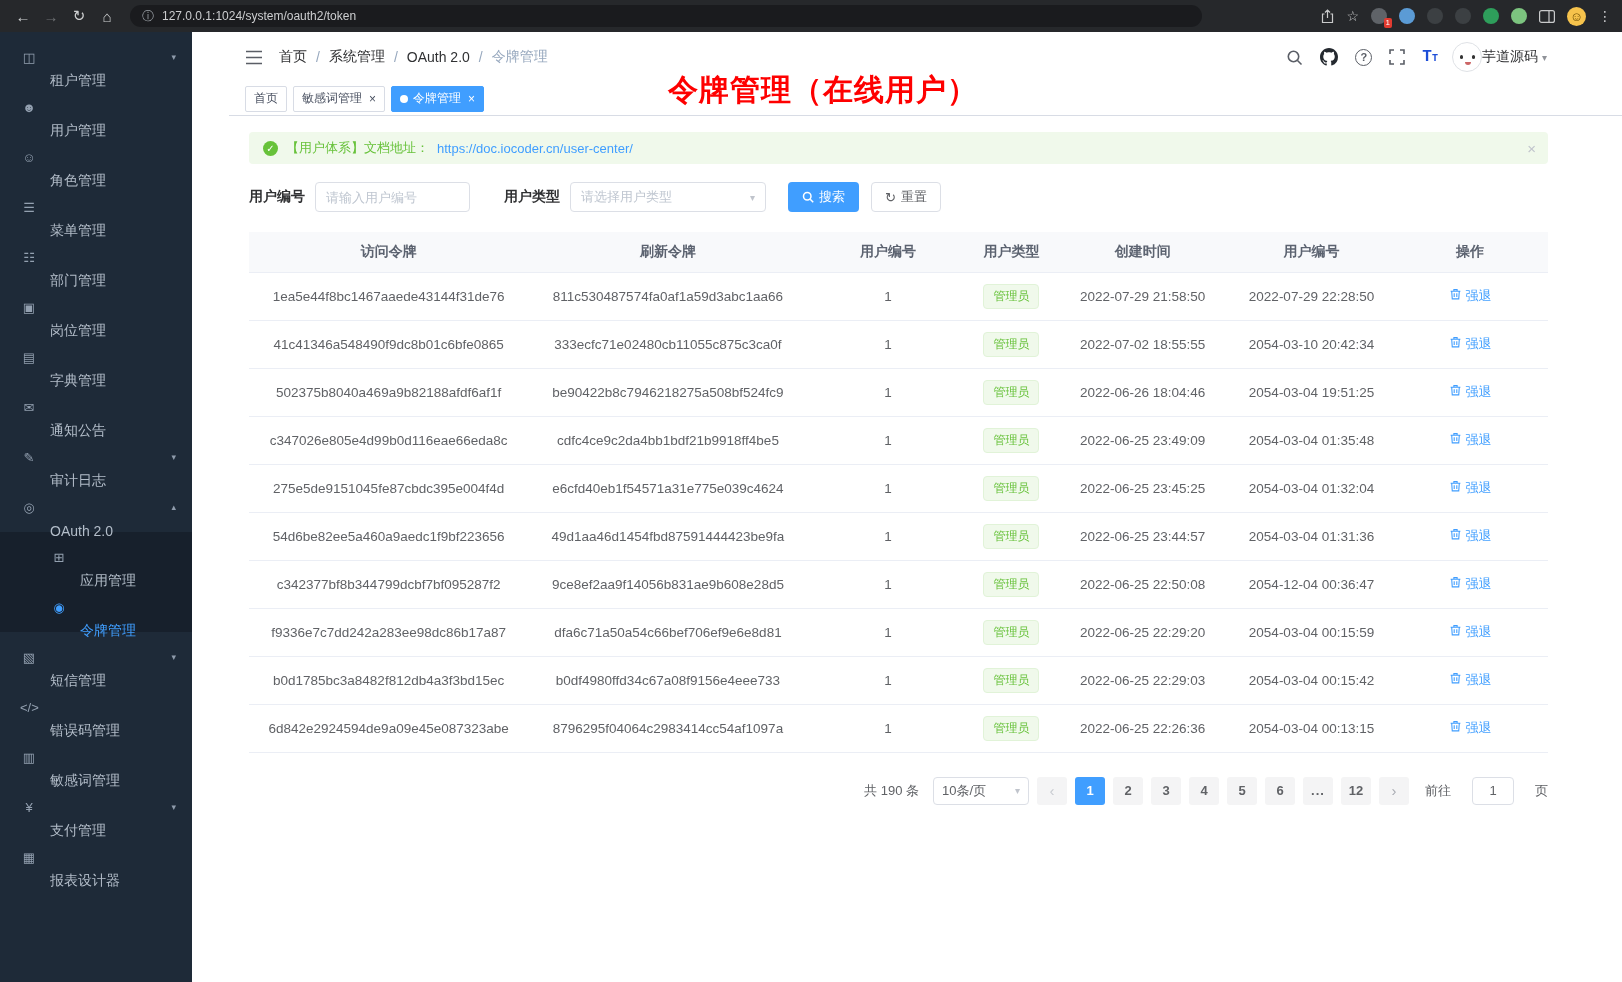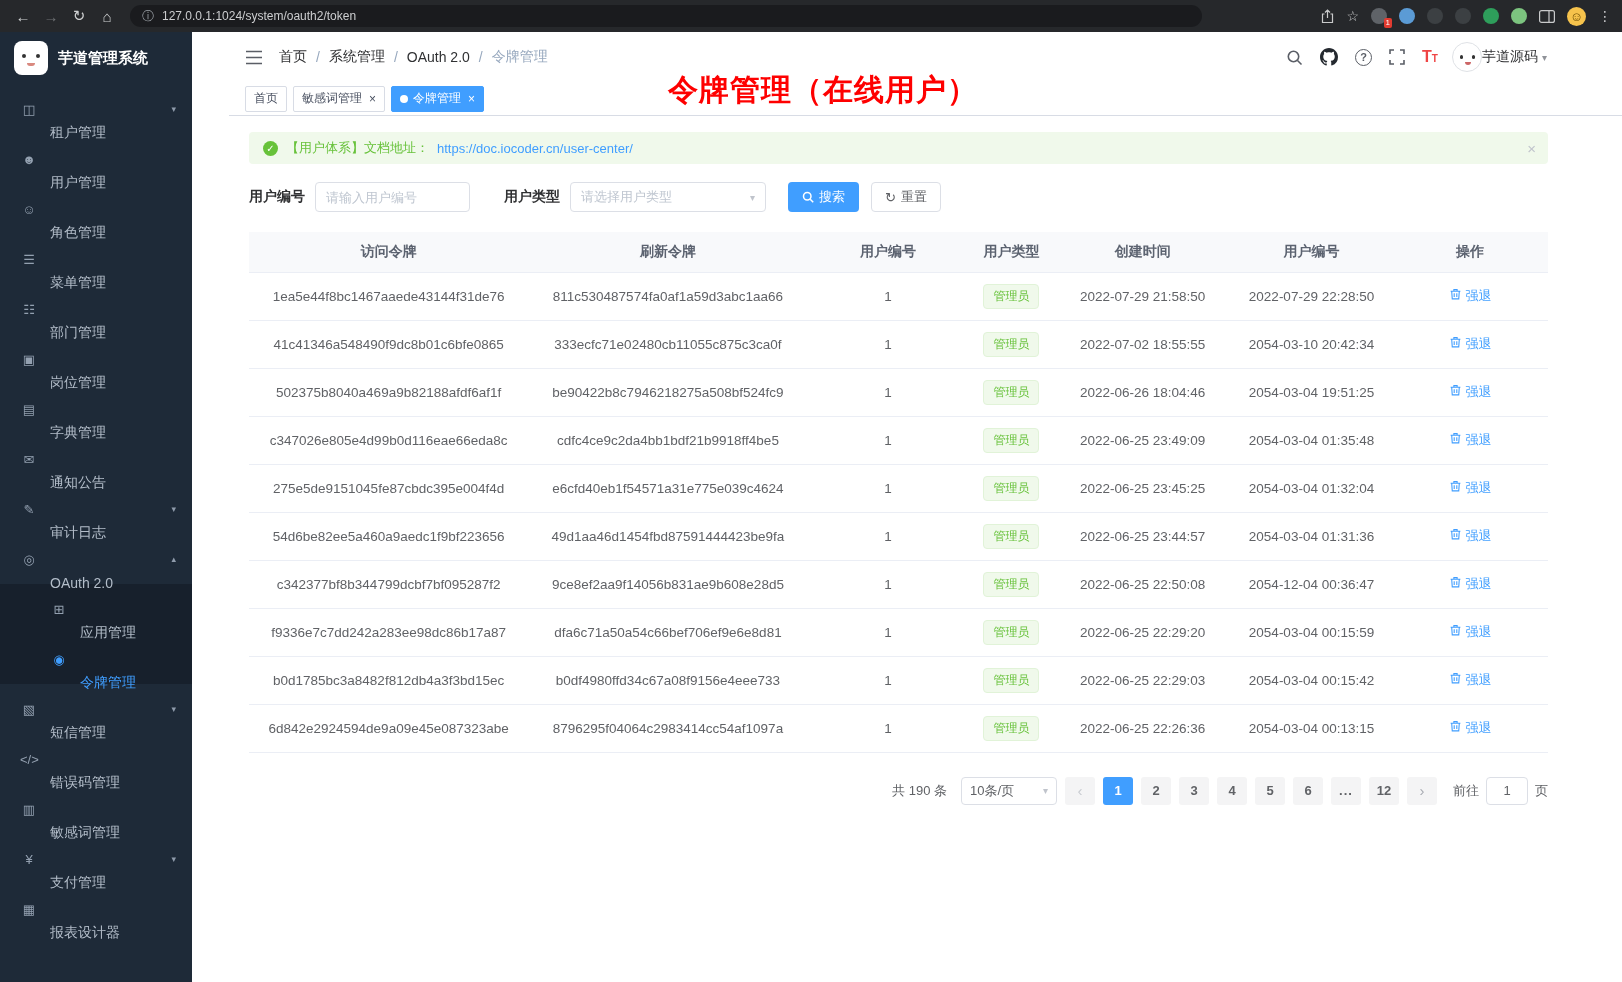--- a/index.html
+++ b/index.html
@@ -43,21 +43,21 @@
   .navbar{height:50px;display:flex;align-items:center;padding:0 75px 0 16px;background:#fff;}
   .hamburger{margin-right:16px;display:flex;cursor:pointer;}
   .breadcrumb{display:flex;align-items:center;gap:9px;font-size:14px;color:#303133;}
   .bc-item{cursor:pointer;}
   .bc-item.last{color:#97a8be;cursor:default;}
   .bc-sep{color:#97a8be;}
   .nav-right{margin-left:auto;display:flex;align-items:center;}
   .nav-icons{display:flex;align-items:center;gap:17px;margin-right:14px;}
   .nav-icon{display:flex;align-items:center;justify-content:center;color:#5a5e66;cursor:pointer;}
   .help-circle{width:17px;height:17px;border:1.5px solid #5a5e66;border-radius:50%;font-size:11px;font-weight:700;display:flex;align-items:center;justify-content:center;}
-  .fsz{font-weight:700;font-size:16px;color:#ef4444;}
+  .fsz{font-weight:700;font-size:16px;color:#1d4ed8;font-family:Liberation Mono, monospace;}
   .fsz small{font-size:10px;font-weight:700;}
   .avatar{width:30px;height:30px;border-radius:50%;background:#fff;border:1px solid #dfe2e6;position:relative;cursor:pointer;flex:none;}
   .avatar::before{content:"";position:absolute;left:7px;top:12px;width:3.5px;height:3.5px;border-radius:50%;background:#333;box-shadow:12px 0 0 #333;}
   .avatar::after{content:"";position:absolute;left:12px;top:19px;width:6px;height:2.5px;border-radius:0 0 3px 3px;background:#c66;}
   .user-name{font-size:14px;color:#303133;cursor:pointer;}
   .caret{font-size:10px;color:#909399;margin-left:4px;cursor:pointer;}
 
   
   .tags-bar{height:34px;border-bottom:1px solid #d8dce5;display:flex;align-items:center;padding:0 16px;gap:6px;background:#fff;}
   .tag-item{height:26px;display:inline-flex;align-items:center;gap:5px;border:1px solid #d8dce5;background:#fff;color:#495060;font-size:12px;padding:0 8px;cursor:pointer;border-radius:2px;}
@@ -93,21 +93,21 @@
 
   .pager{display:flex;align-items:center;justify-content:flex-end;gap:8px;margin-top:24px;font-size:13px;color:#606266;}
   .pg-total{margin-right:6px;}
   .pg-sizer{width:96px;height:28px;border:1px solid #dcdfe6;border-radius:4px;display:flex;align-items:center;justify-content:space-between;padding:0 8px;color:#606266;cursor:pointer;background:#fff;}
   .pg-list{display:flex;align-items:center;gap:8px;}
   .pg-btn{min-width:30px;height:28px;background:#f4f4f5;border-radius:3px;display:flex;align-items:center;justify-content:center;color:#606266;font-weight:600;cursor:pointer;padding:0 4px;}
   .pg-btn.arrow{color:#a8abb2;font-size:15px;font-weight:400;}
   .pg-btn.arrow.disabled{color:#c8cbd0;cursor:default;}
   .pg-btn.active{background:#409eff;color:#fff;}
   .pg-btn.more{letter-spacing:1px;font-weight:700;}
-  .pg-goto{display:flex;align-items:center;gap:7px;margin-left:8px;}
+  .pg-goto{display:flex;align-items:center;gap:21px;margin-left:8px;}
   .pg-input{width:42px;height:28px;border:1px solid #dcdfe6;border-radius:4px;text-align:center;font-size:13px;color:#606266;outline:none;}
 
   .annotation{position:absolute;left:668px;top:70px;font-size:30px;font-weight:700;color:#fe0000;letter-spacing:1px;z-index:50;white-space:nowrap;pointer-events:none;}
 </style>
 </head>
 <body>
 
 <div class="browser-bar">
   <div id="bnav" class="bnav-group">
       <span class="bnav">←</span>
@@ -141,24 +141,20 @@
         </svg>
       </span>
       <span class="profile-dot">☺</span>
       <span class="bicon">⋮</span>
     </div>
 </div>
 
 <div class="app">
 
   <aside class="sidebar">
-    <div class="logo-row">
-      <div class="logo-box"></div>
-      <div class="logo-title">芋道管理系统</div>
-    </div>
     <nav id="side-menu" class="side-menu">
         <div class="side-item">
           <span class="mi">◫</span>
           <span class="ml">租户管理</span>
           <span class="chev">▾</span>
         </div>
         <div class="side-item">
           <span class="mi">☻</span>
           <span class="ml">用户管理</span>
         </div>

